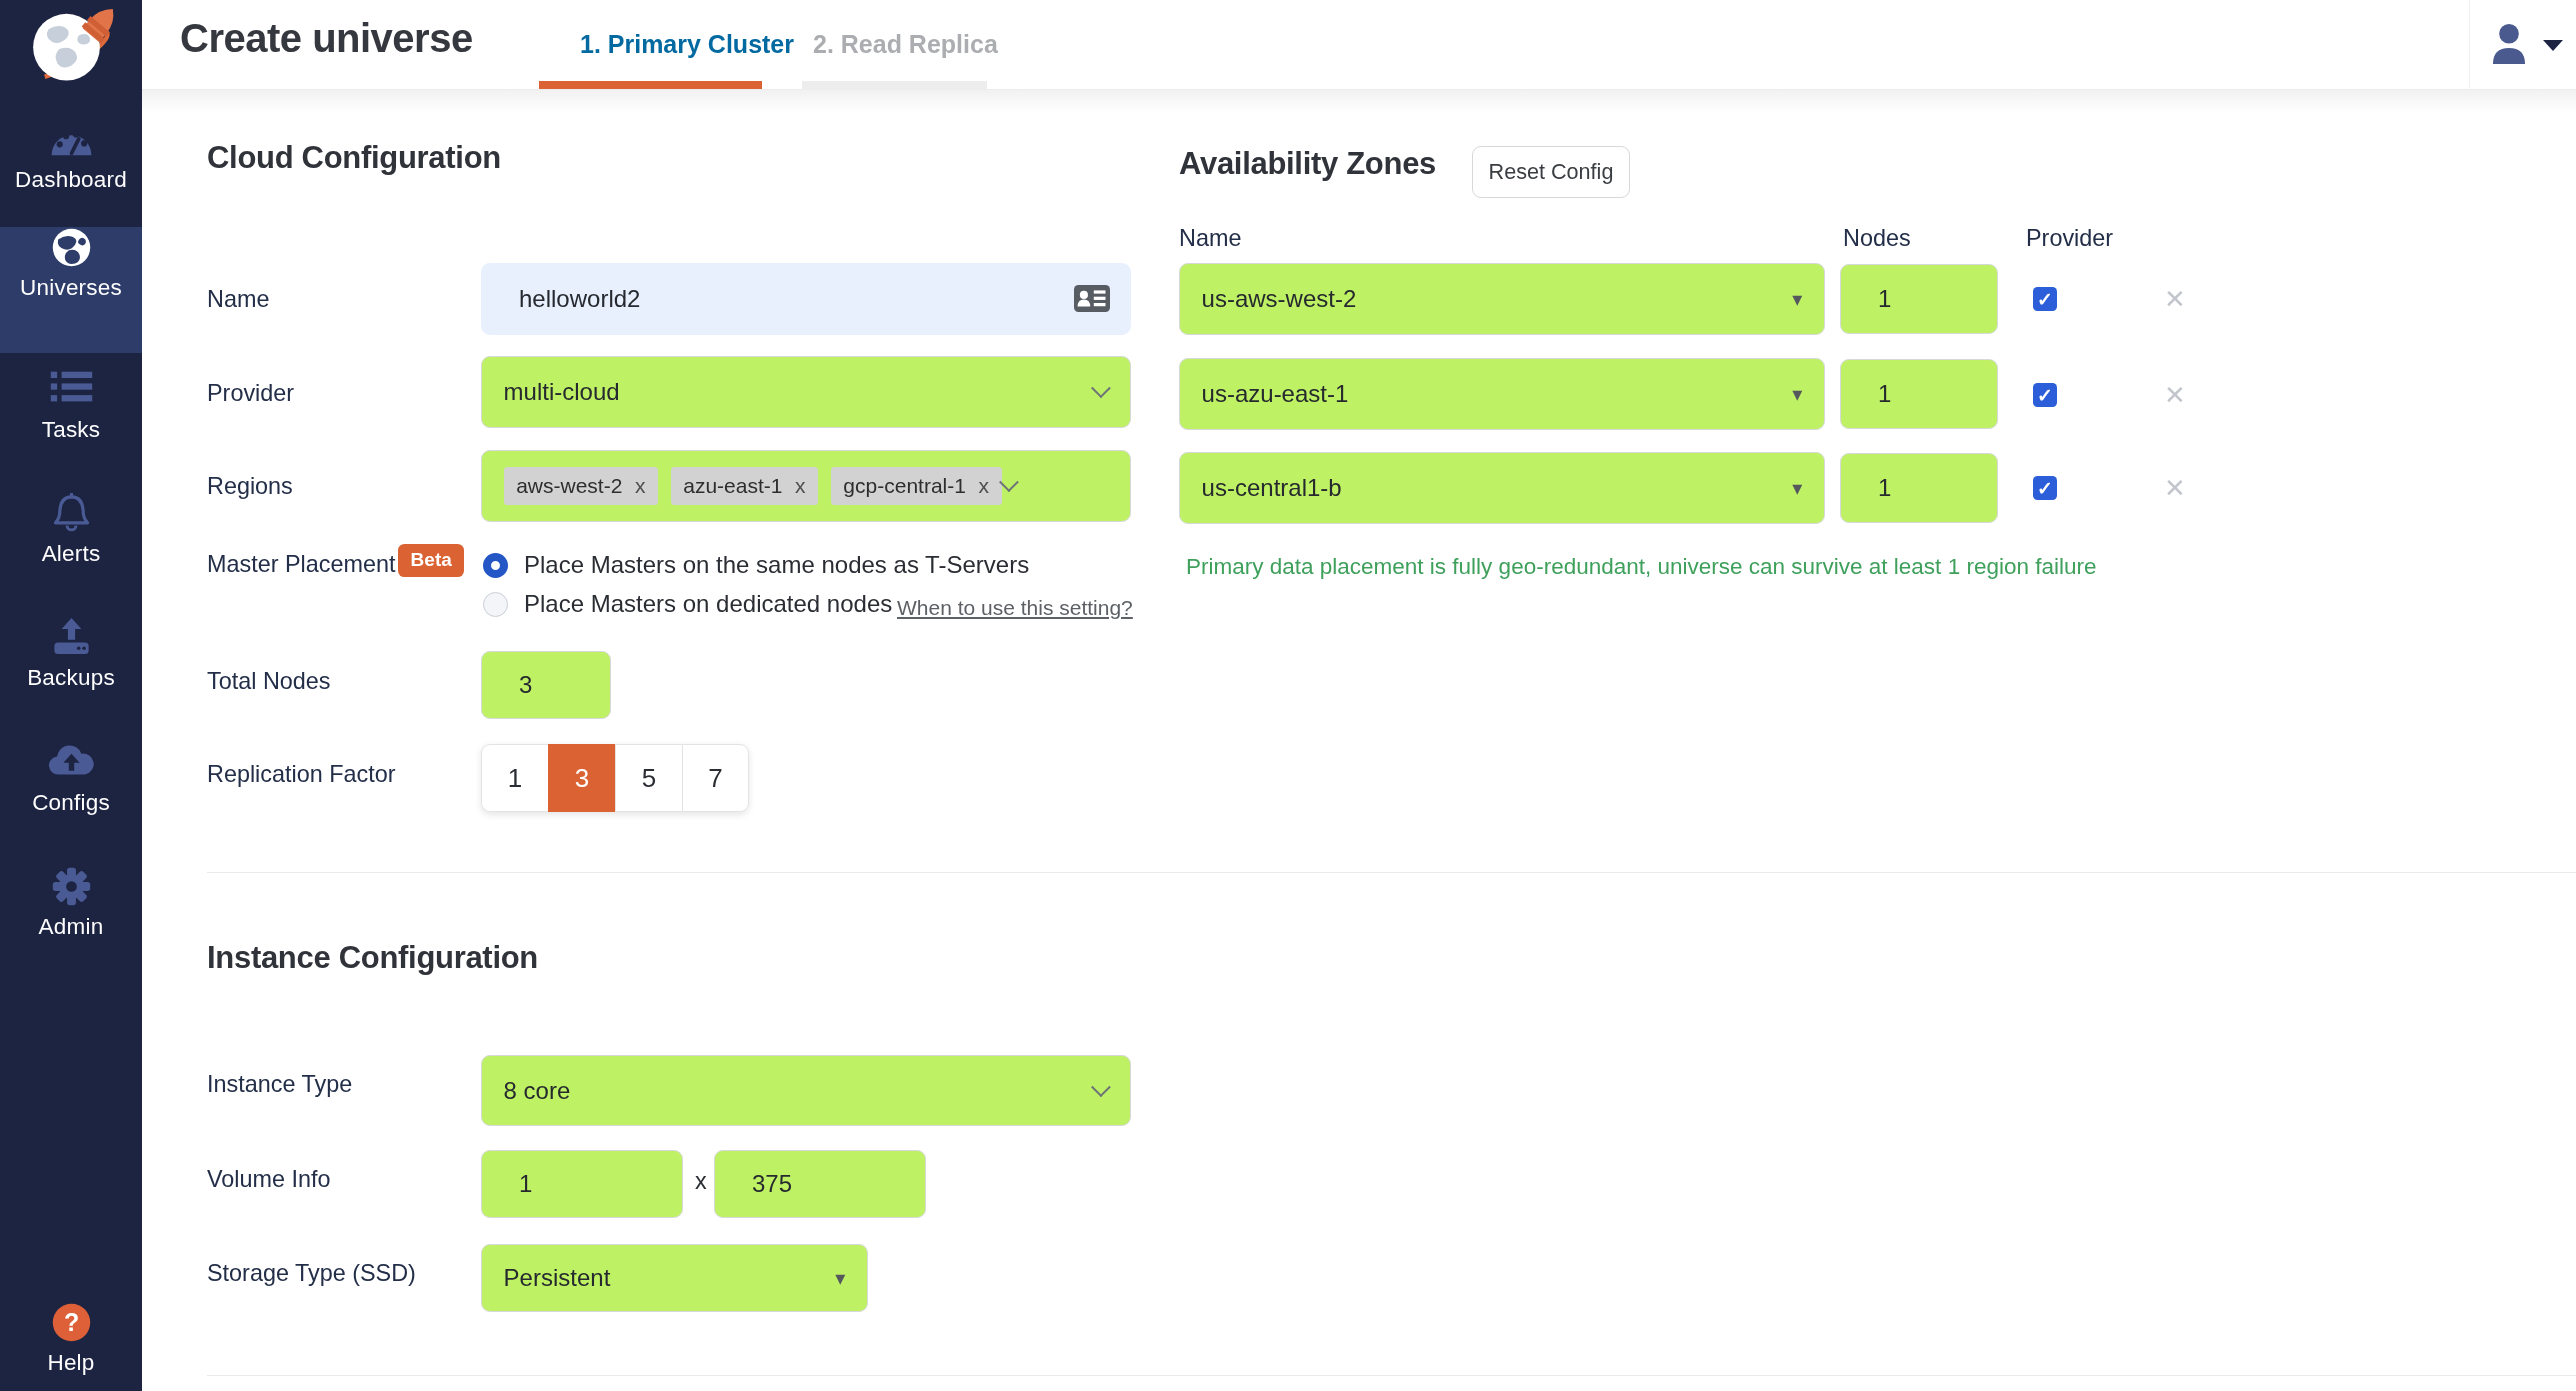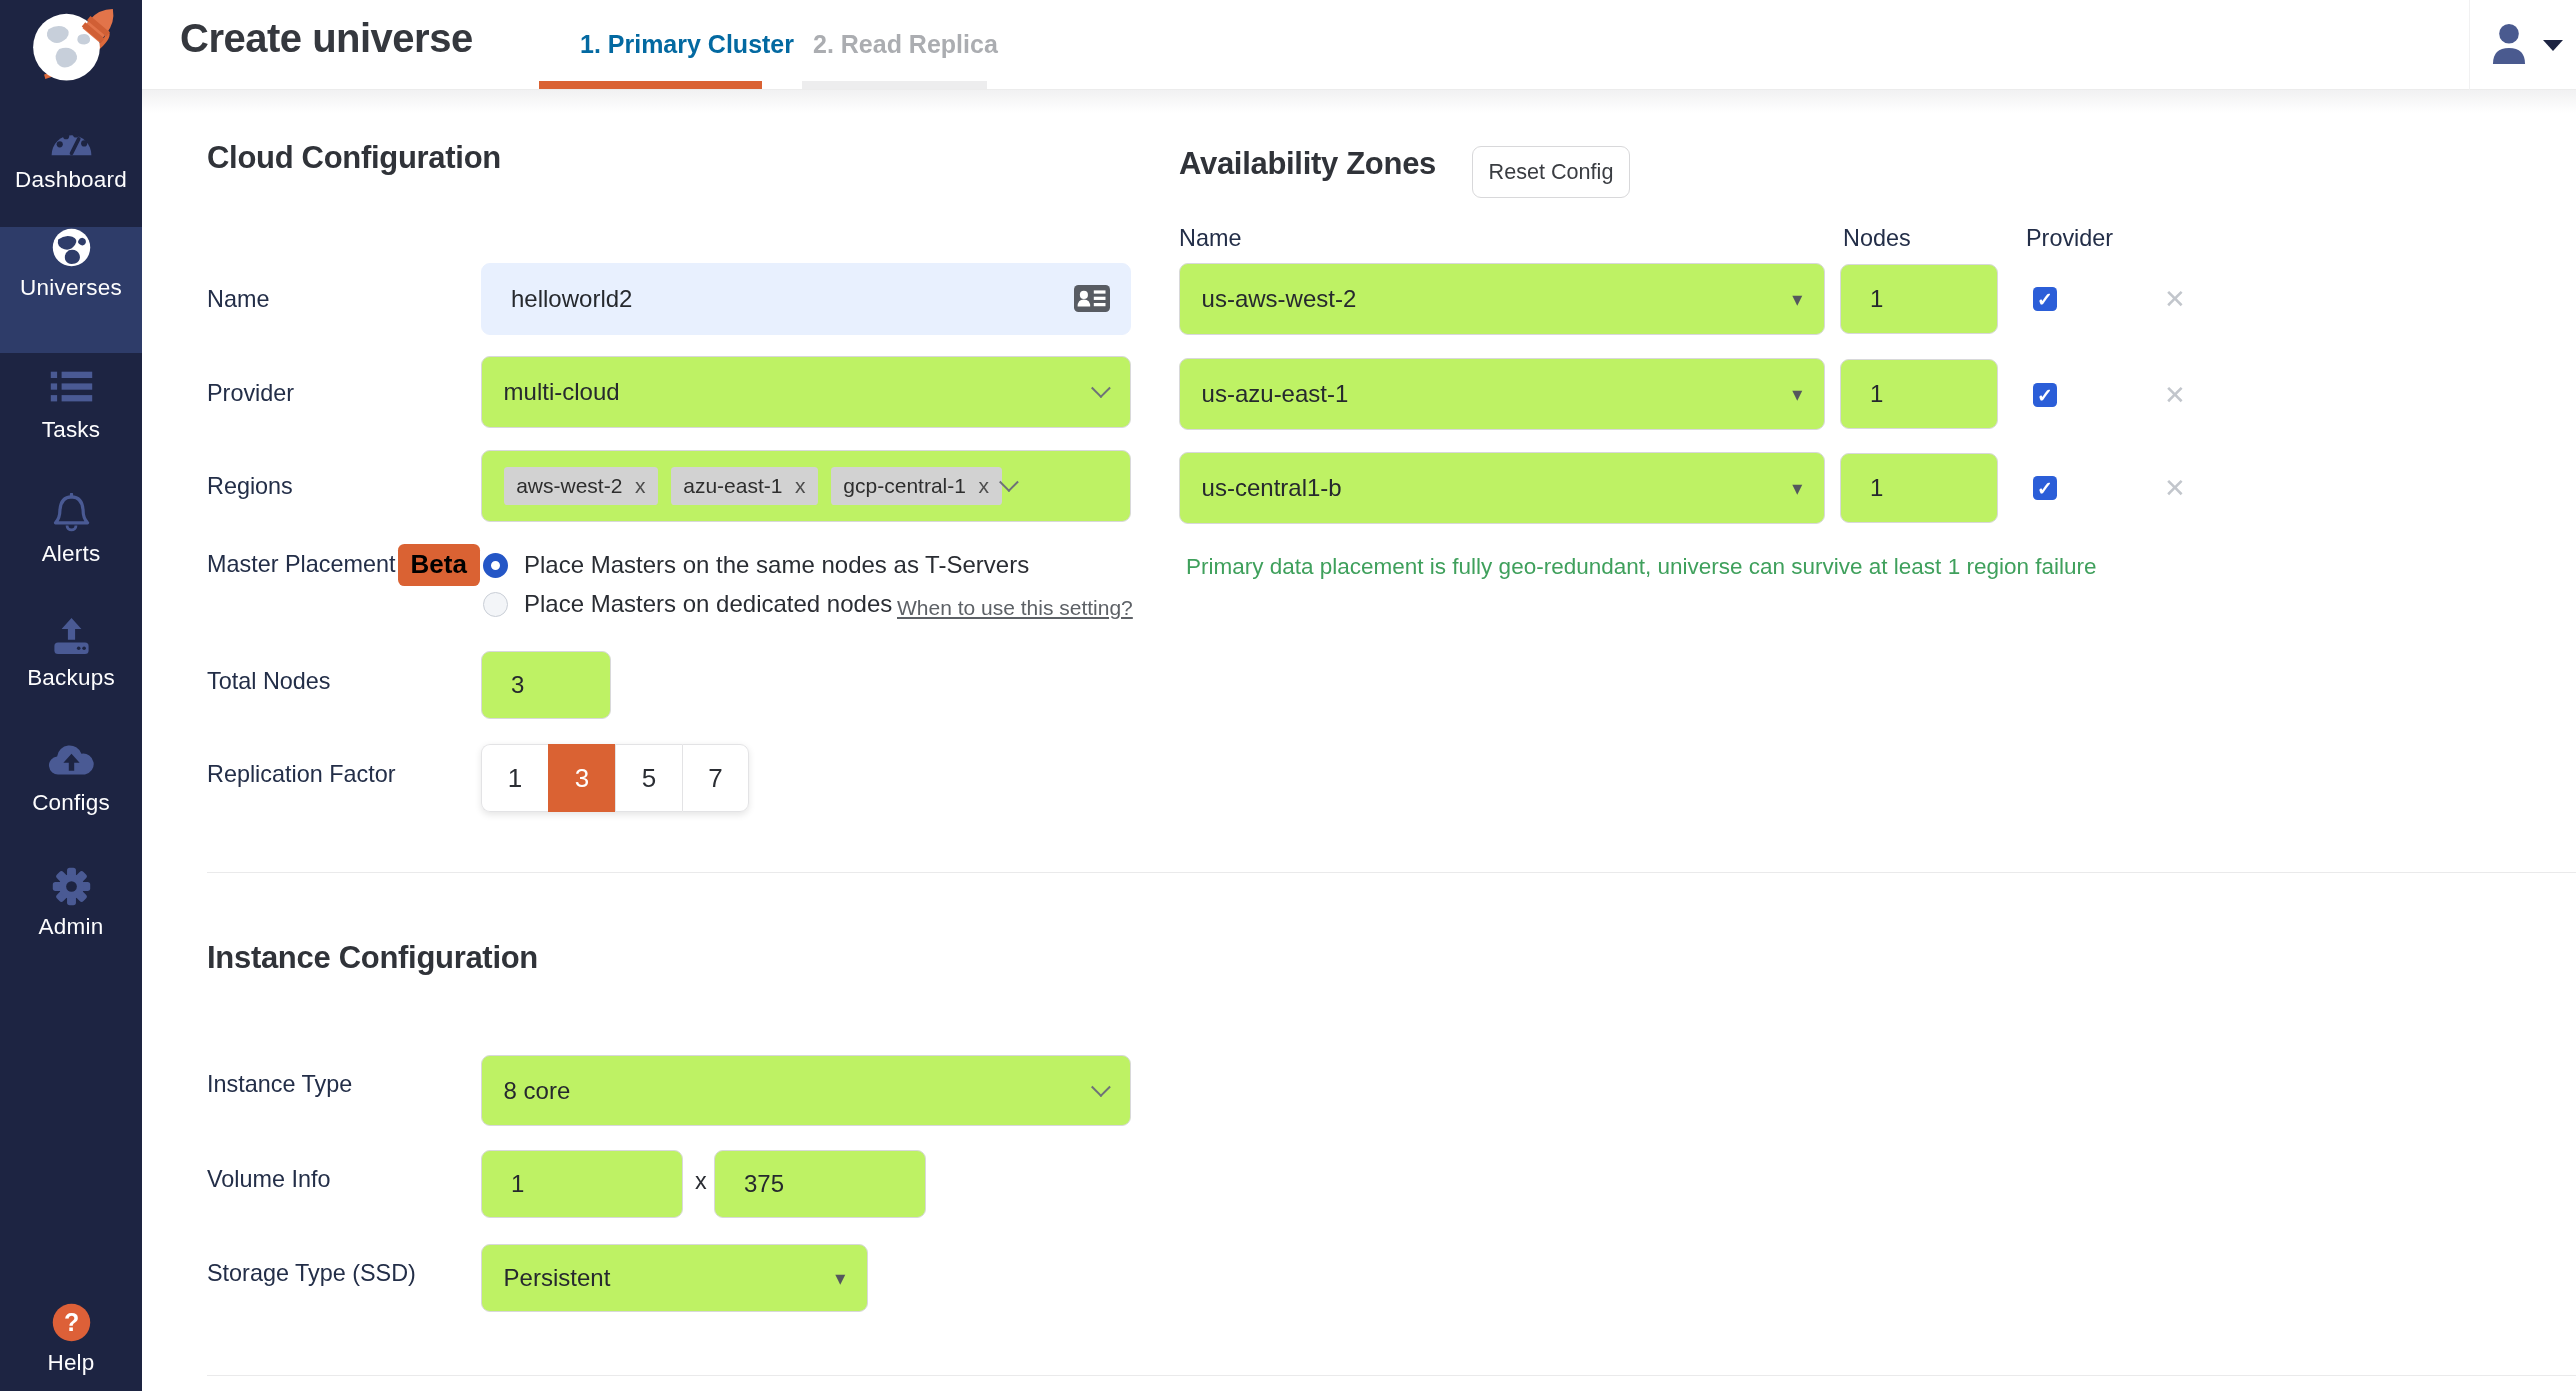--- a/index.html
+++ b/index.html
@@ -29,37 +29,37 @@
 
   
   .content { position:absolute; left:142px; top:90px; width:2434px; height:1302px; background:#fff; }
   .content::before { content:""; position:absolute; left:0; top:0; width:100%; height:23.4px; background:linear-gradient(#f1f1f2, rgba(255,255,255,0)); }
 
   .section-heading { position:absolute; font-size:31px; font-weight:700; color:#303339; letter-spacing:-0.3px; }
   .field-label { position:absolute; font-size:23.4px; color:#232e48; }
   .col-header { position:absolute; font-size:23.4px; color:#232e48; }
 
   .text-input, .select-box { position:absolute; border:1.8px solid #d8d8da; border-radius:9px; background:#bef264; font-size:24px; color:#26292e; font-family:"Liberation Sans", sans-serif; }
-  .text-input { padding:0 29px; }
+  .text-input { padding:0 37px; }
   .text-input.autofill { background:#e8f0fe; border-color:#e8f0fe; }
 
   .select-box { display:flex; align-items:center; padding:0 21.6px; cursor:pointer; }
   .select-box .sel-value { flex:1; }
   .chev { width:14.4px; height:14.4px; border-left:2.7px solid #6e7278; border-bottom:2.7px solid #6e7278; transform:rotate(-45deg); margin-top:-7.2px; }
   .caret-small { font-size:20px; color:#55585d; line-height:1; }
 
   .autofill-icon { position:absolute; width:36px; height:27px; }
 
   
   .chips { display:flex; gap:12.6px; align-items:center; }
   .chip { background:#d2d2d2; border-radius:3.6px; padding:7.2px 12.6px; font-size:21px; color:#2e2e2e; display:flex; gap:12.6px; align-items:center; cursor:default; }
   .chip .chip-x { color:#4e4e4e; cursor:pointer; }
 
   
-  .beta-badge { position:absolute; background:#da6233; color:#000000; font-size:26px; font-weight:700; padding:5.4px 12.6px; border-radius:6.3px; }
+  .beta-badge { position:absolute; background:#da6233; color:#ffffff; font-size:19px; font-weight:700; padding:5.4px 12.6px; border-radius:6.3px; }
   .radio-row { position:absolute; display:flex; align-items:center; gap:16px; font-size:24px; color:#2a2d33; }
   .radio { width:25px; height:25px; border-radius:50%; flex:0 0 auto; }
   .radio.on { border:8px solid #2456c6; background:#fff; }
   .radio.off { border:1.8px solid #c9ced6; background:#f3f5f8; }
   .setting-link { position:absolute; font-size:21px; color:#5d6166; text-decoration:underline; cursor:pointer; }
 
   
   .rf-group { position:absolute; display:flex; border-radius:9px; box-shadow:0 2.7px 7.2px rgba(0,0,0,.10); }
   .rf-btn { width:67px; height:68px; background:#fff; border:0.9px solid #e3e3e5; border-right:none; display:flex; align-items:center; justify-content:center; font-size:26px; color:#2a2d33; cursor:pointer; }
   .rf-btn:first-child { border-radius:9px 0 0 9px; }

